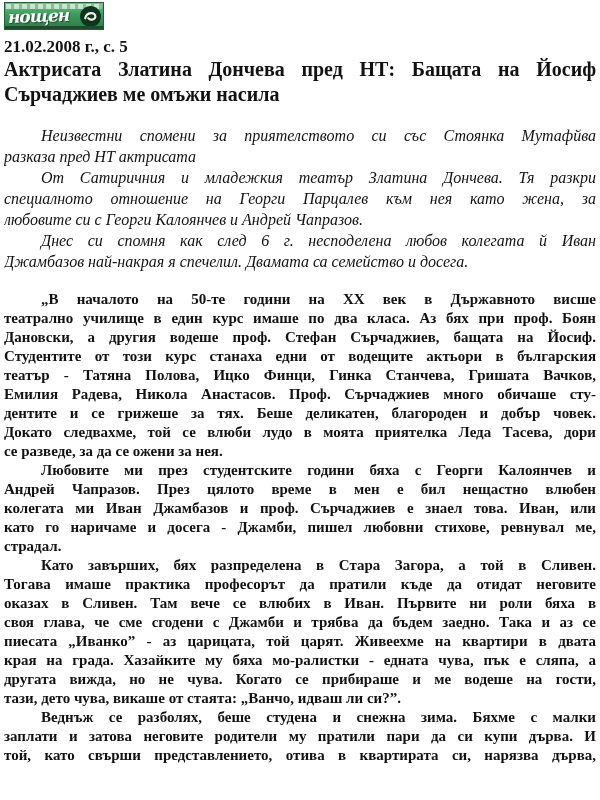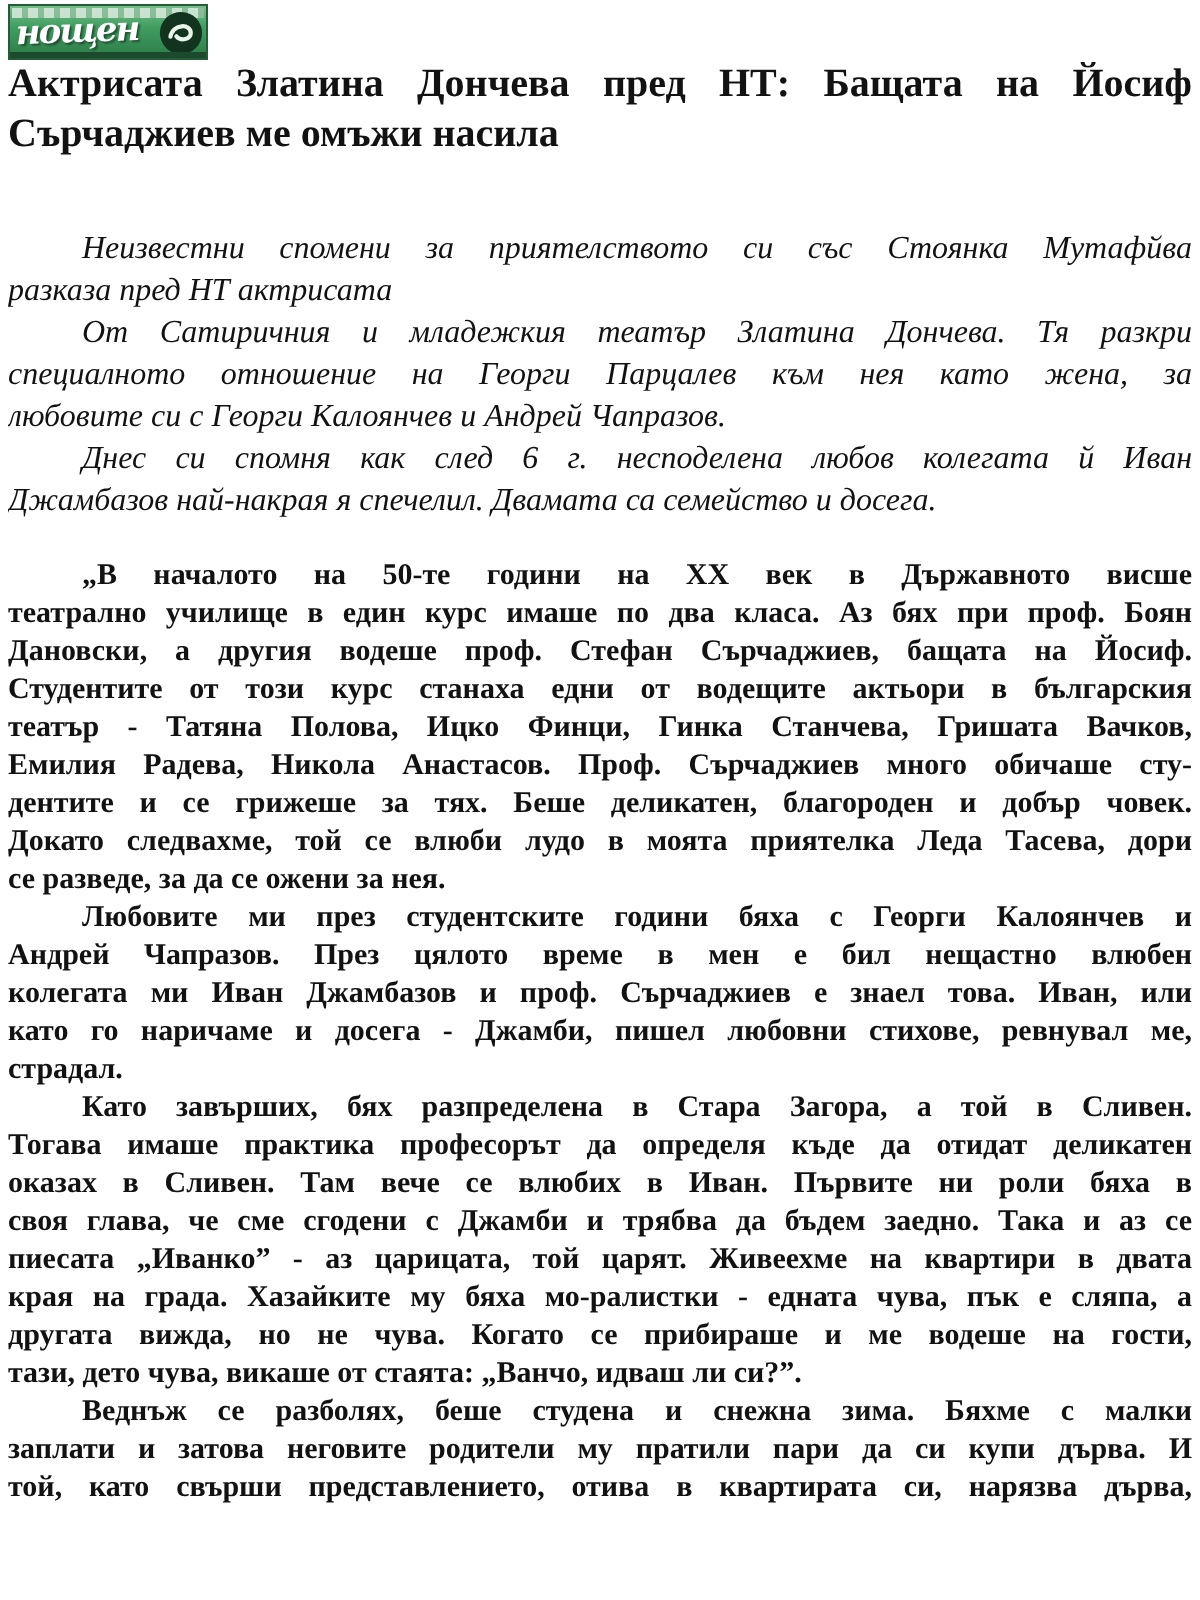--- a/index.html
+++ b/index.html
@@ -30,21 +30,21 @@
   }
   .logo-emblem { position: absolute; right: 1px; top: 2px; transform: rotate(12deg); }
   .logo-bottom-band { position: absolute; bottom: 0; left: 0; right: 0; height: 3px; background: #1c4a2c; }
 
   
   .dateline { margin-top: 7px; font-size: 17px; font-weight: bold; line-height: 20px; }
 
   .headline { font-size: 20px; font-weight: bold; }
   .headline .line { height: 25px; line-height: 25px; }
 
-  .lead { margin-top: 34px; font-size: 16px; font-style: italic; }
+  .lead { margin-top: 18px; font-size: 16px; font-style: italic; }
   .lead .line { height: 21px; line-height: 21px; }
 
   .body-text { margin-top: 18px; font-size: 15px; font-weight: bold; }
   .body-text .line { height: 19px; line-height: 19px; }
 
   .line { text-align: justify; text-align-last: justify; overflow: hidden; }
   .line.last { text-align-last: left; }
   .line.indent { text-indent: 37px; }
 </style>
 </head>
@@ -55,20 +55,21 @@
   <div class="logo">
     <div class="logo-top-band"></div>
     <span class="logo-script">нощен</span>
     <svg class="logo-emblem" width="23" height="23" viewBox="0 0 24 24">
       <circle cx="12" cy="12" r="11" fill="#12331e"></circle>
       <path d="M7 15 C 7 8, 16 6, 17 11 C 17.5 14.2, 13 16.4, 10 14.2" stroke="#e8f3ea" stroke-width="2.2" fill="none" stroke-linecap="round"></path>
     </svg>
     <div class="logo-bottom-band"></div>
   </div>
 
+  <div class="dateline">21.02.2008 г., с. 5</div>
 
   <div class="headline">
     <div class="line">Актрисата Златина Дончева пред НТ: Бащата на Йосиф</div>
     <div class="line last">Сърчаджиев ме омъжи насила</div>
   </div>
 
   <div class="lead">
     <div class="para">
       <div class="line indent">Неизвестни спомени за приятелството си със Стоянка Мутафйва</div>
       <div class="line last">разказа пред НТ актрисата</div>
@@ -98,21 +99,21 @@
     </div>
     <div class="para">
       <div class="line indent">Любовите ми през студентските години бяха с Георги Калоянчев и</div>
       <div class="line">Андрей Чапразов. През цялото време в мен е бил нещастно влюбен</div>
       <div class="line">колегата ми Иван Джамбазов и проф. Сърчаджиев е знаел това. Иван, или</div>
       <div class="line">като го наричаме и досега - Джамби, пишел любовни стихове, ревнувал ме,</div>
       <div class="line last">страдал.</div>
     </div>
     <div class="para">
       <div class="line indent">Като завърших, бях разпределена в Стара Загора, а той в Сливен.</div>
-      <div class="line">Тогава имаше практика професорът да определя къде да отидат деликатен</div>
+      <div class="line">Тогава имаше практика професорът да пратили къде да отидат неговите</div>
       <div class="line">оказах в Сливен. Там вече се влюбих в Иван. Първите ни роли бяха в</div>
       <div class="line">своя глава, че сме сгодени с Джамби и трябва да бъдем заедно. Така и аз се</div>
       <div class="line">пиесата „Иванко” - аз царицата, той царят. Живеехме на квартири в двата</div>
       <div class="line">края на града. Хазайките му бяха мо-ралистки - едната чува, пък е сляпа, а</div>
       <div class="line">другата вижда, но не чува. Когато се прибираше и ме водеше на гости,</div>
       <div class="line last">тази, дето чува, викаше от стаята: „Ванчо, идваш ли си?”.</div>
     </div>
     <div class="para">
       <div class="line indent">Веднъж се разболях, беше студена и снежна зима. Бяхме с малки</div>
       <div class="line">заплати и затова неговите родители му пратили пари да си купи дърва. И</div>

